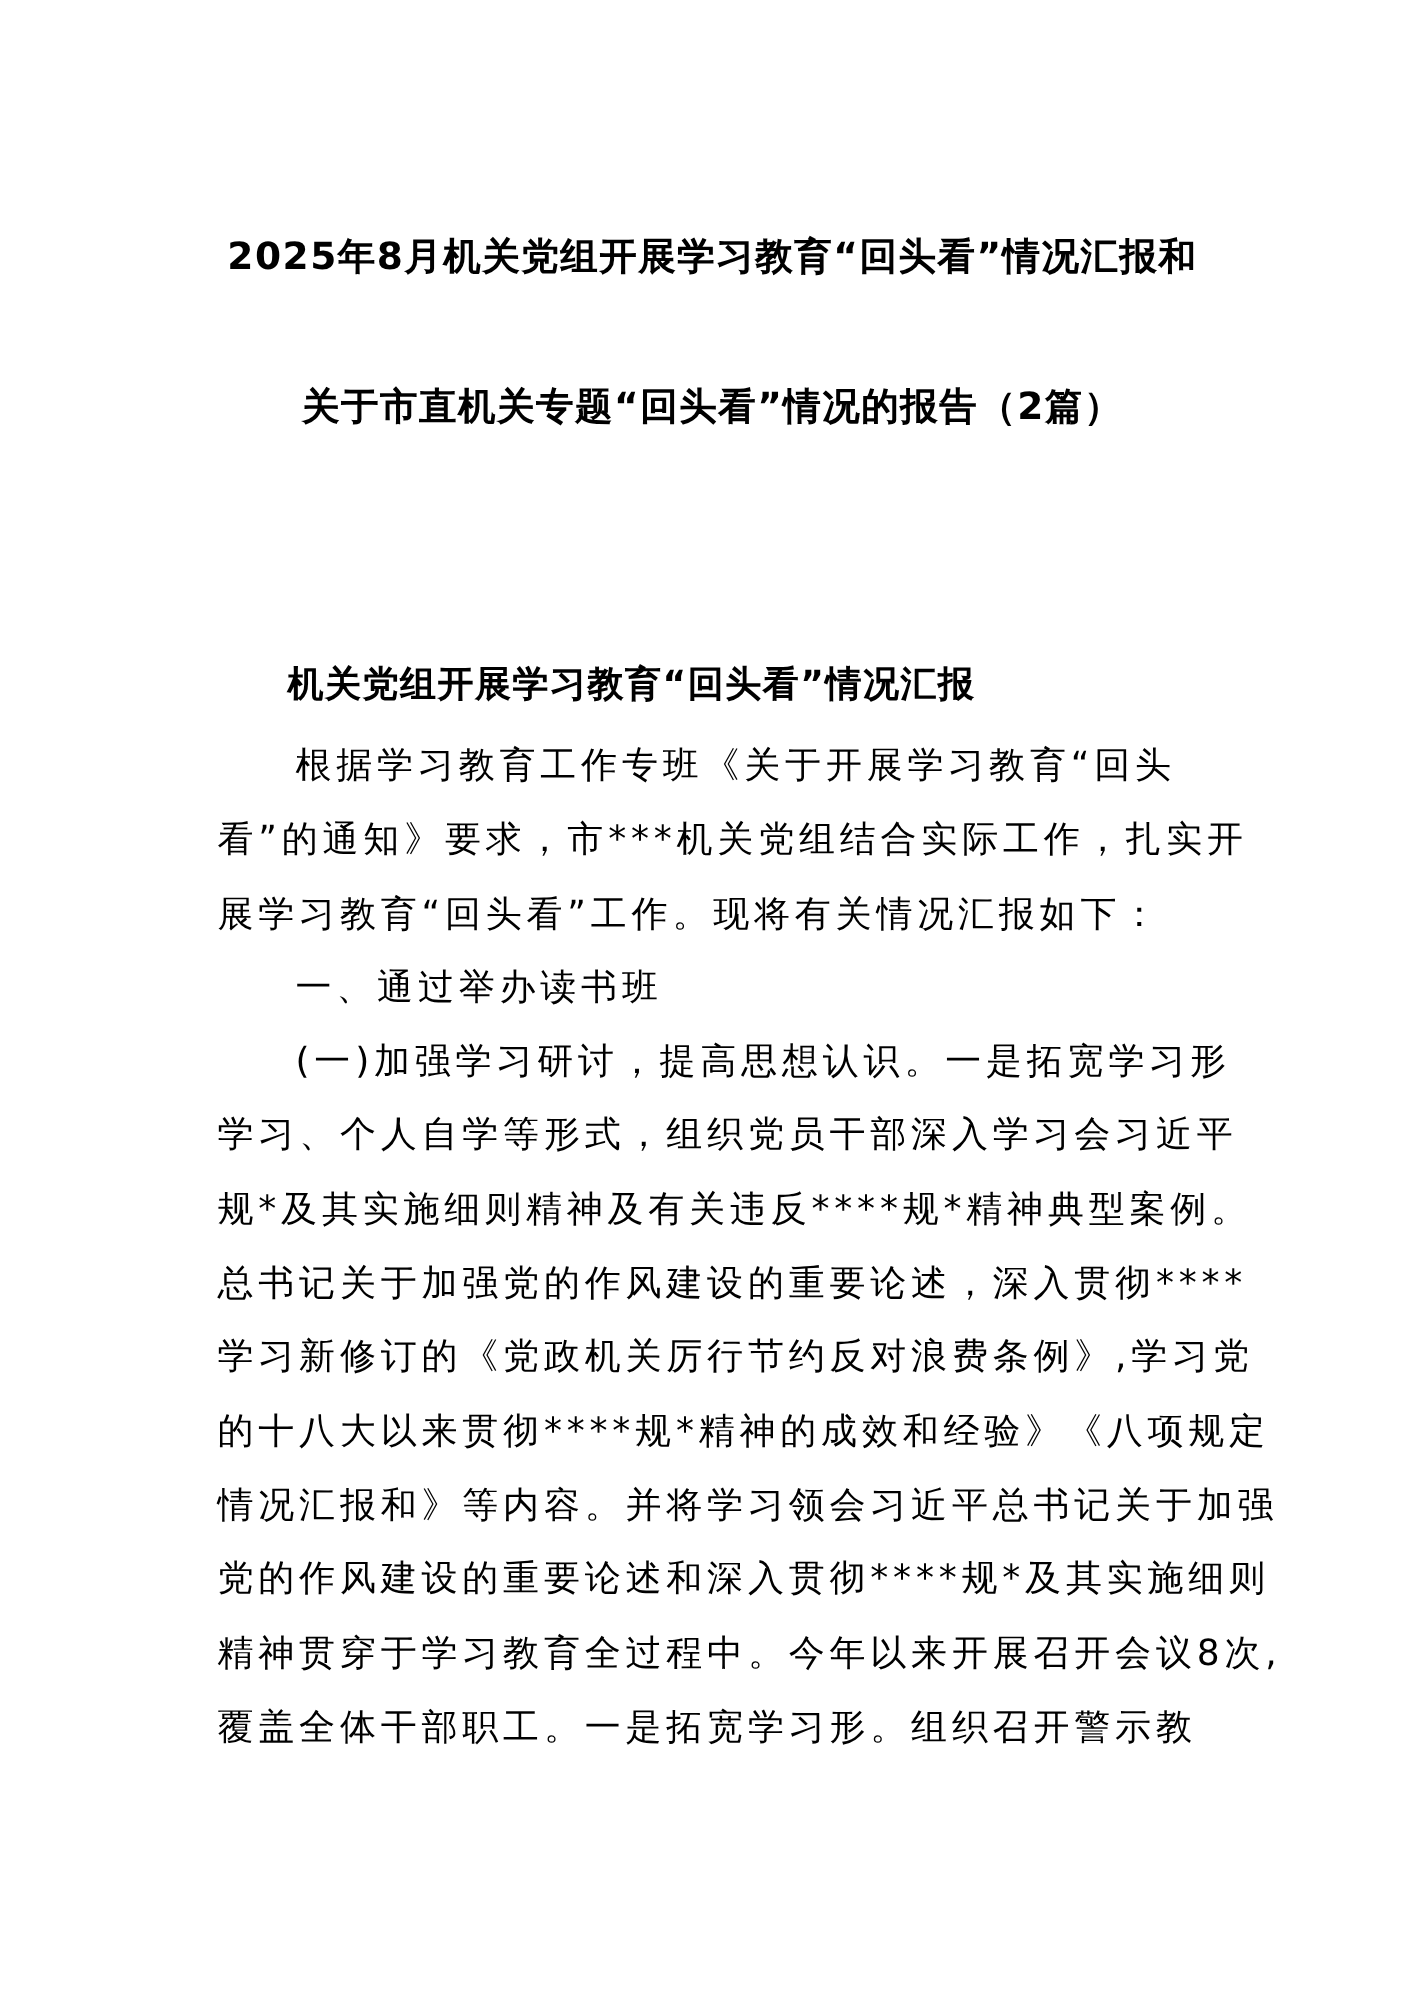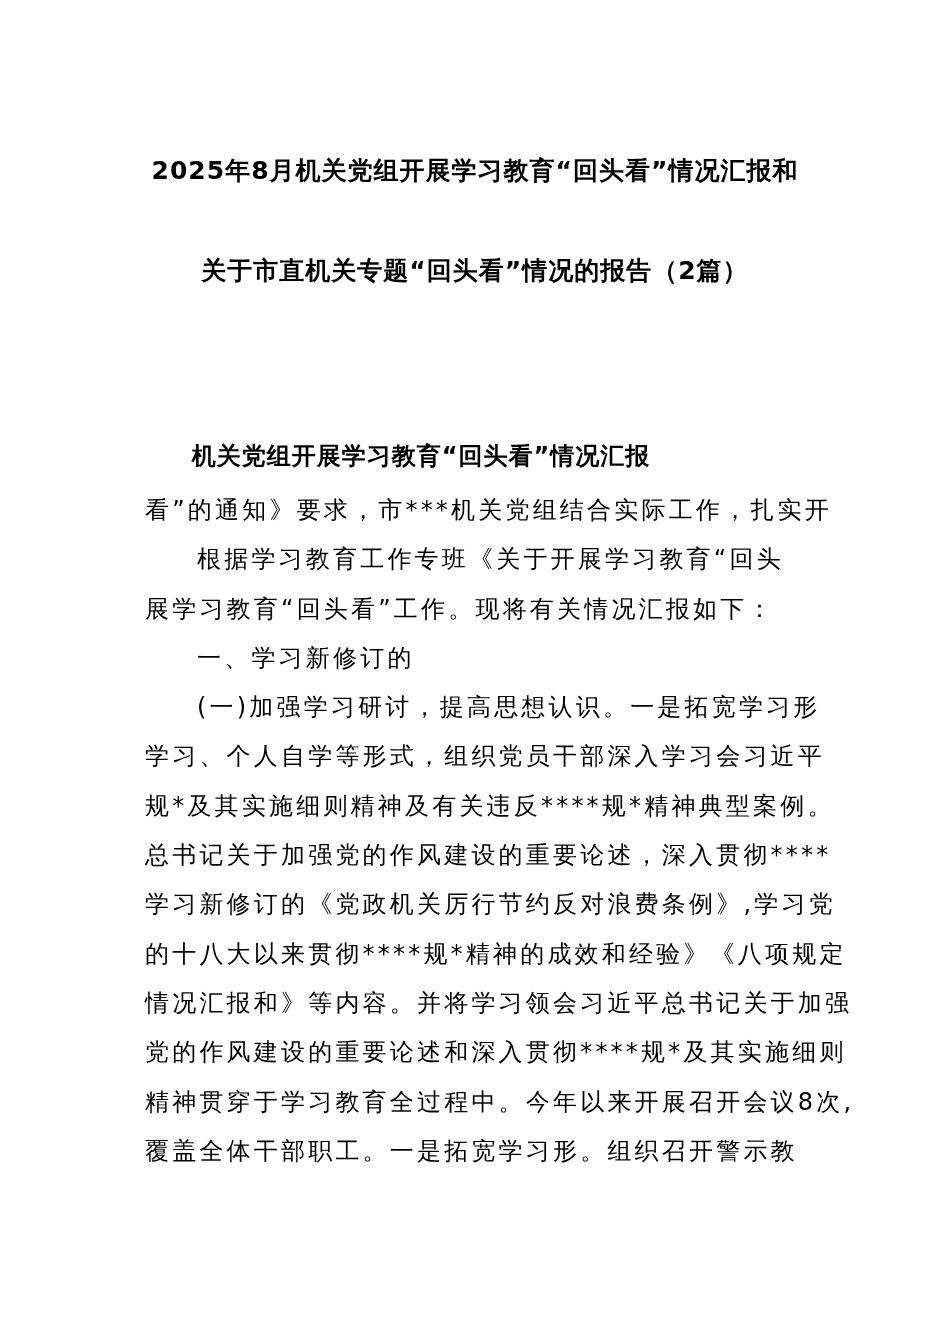--- a/index.html
+++ b/index.html
@@ -71,24 +71,24 @@
 </head>
 <body>
 
 <div class="page">
   <div class="doc-title title-1">2025年8月机关党组开展学习教育“回头看”情况汇报和</div>
   <div class="doc-title title-2">关于市直机关专题“回头看”情况的报告（2篇）</div>
 
   <div class="section-title">机关党组开展学习教育“回头看”情况汇报</div>
 
   <div class="body-text">
+    <div class="line indent">根据学习教育工作专班《关于开展学习教育“回头</div>
     <div class="line">看”的通知》要求，市***机关党组结合实际工作，扎实开</div>
-    <div class="line indent">根据学习教育工作专班《关于开展学习教育“回头</div>
     <div class="line">展学习教育“回头看”工作。现将有关情况汇报如下：</div>
-    <div class="line indent">一、学习新修订的</div>
+    <div class="line indent">一、通过举办读书班</div>
     <div class="line indent">(一)加强学习研讨，提高思想认识。一是拓宽学习形</div>
     <div class="line">学习、个人自学等形式，组织党员干部深入学习会习近平</div>
     <div class="line">规*及其实施细则精神及有关违反****规*精神典型案例。</div>
     <div class="line">总书记关于加强党的作风建设的重要论述，深入贯彻****</div>
     <div class="line">学习新修订的《党政机关厉行节约反对浪费条例》,学习党</div>
     <div class="line">的十八大以来贯彻****规*精神的成效和经验》《八项规定</div>
     <div class="line">情况汇报和》等内容。并将学习领会习近平总书记关于加强</div>
     <div class="line">党的作风建设的重要论述和深入贯彻****规*及其实施细则</div>
     <div class="line">精神贯穿于学习教育全过程中。今年以来开展召开会议8次,</div>
     <div class="line">覆盖全体干部职工。一是拓宽学习形。组织召开警示教</div>

